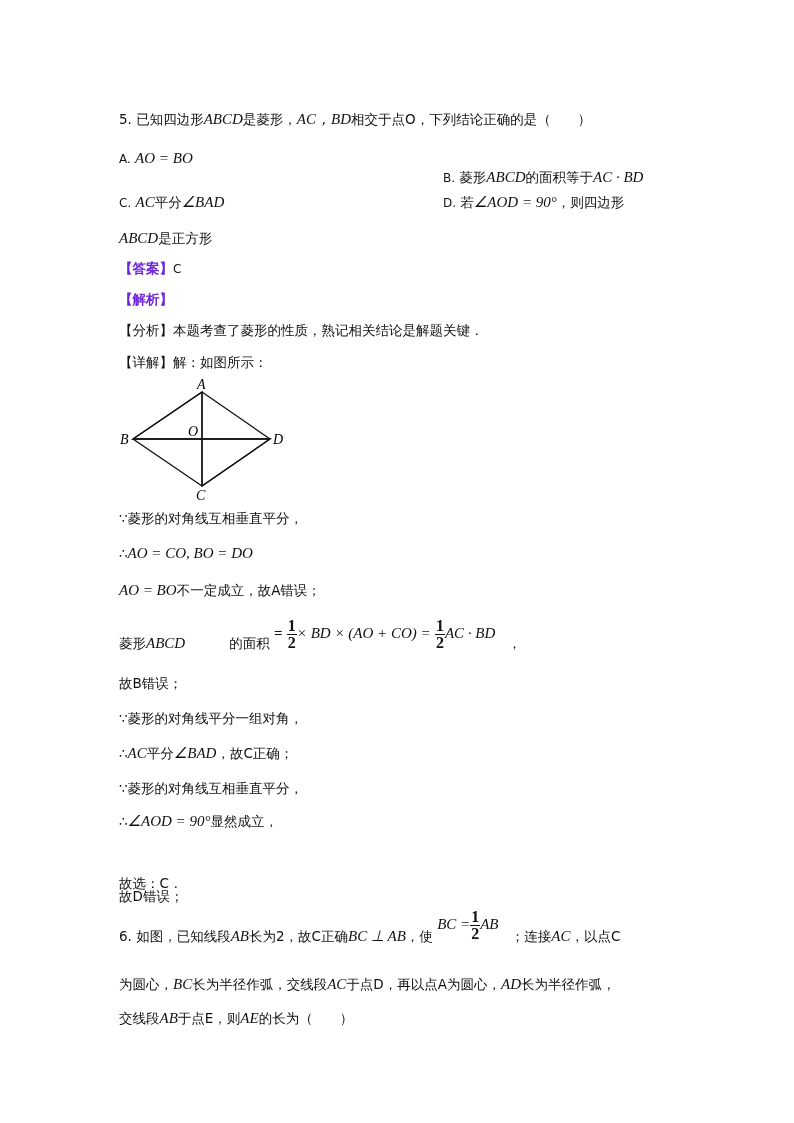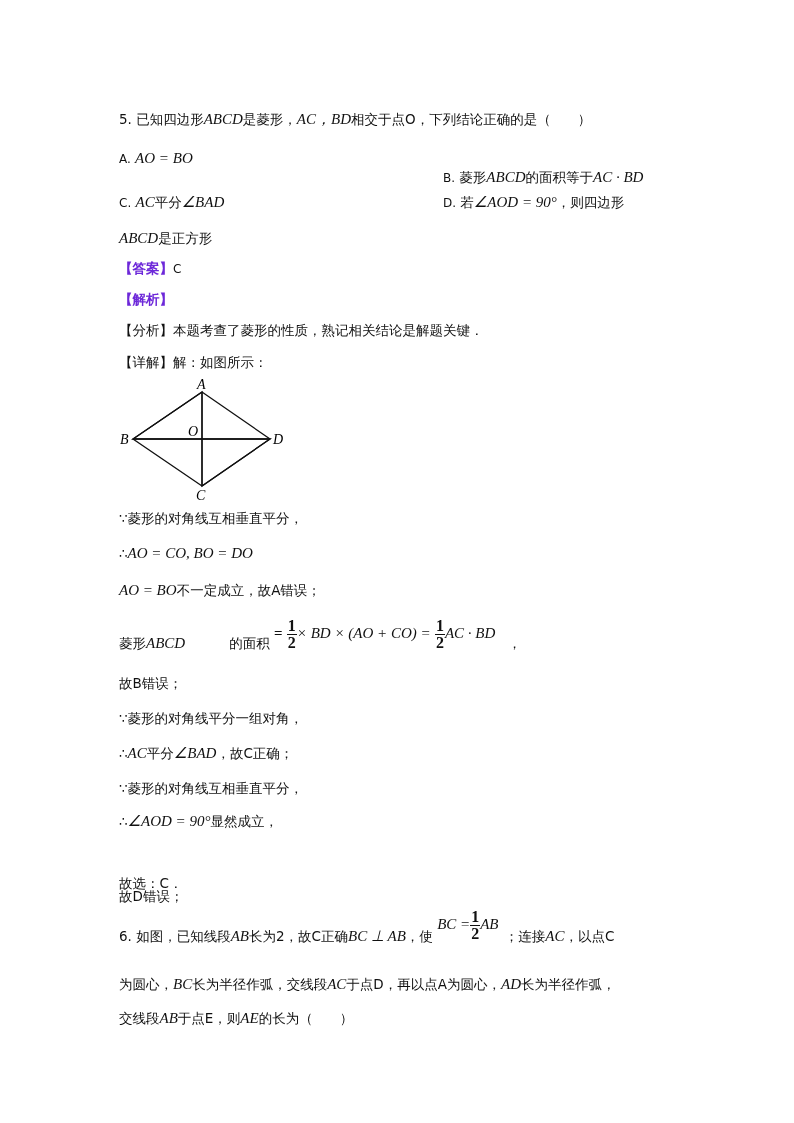--- a/index.html
+++ b/index.html
@@ -99,20 +99,20 @@
 </div>
 <div class="line" style="top:842px;margin-top:44px;">故D错误；</div>
 <div class="line" style="top:873px;">故选：C．</div>
 
 <div class="line" style="top:918px; line-height:36px;">
   <span>6.</span>
   <span>如图，已知线段</span><span class="m">AB</span><span>长为2，故C正确</span><span class="m">BC ⊥ AB</span><span>，使</span>
   <span style="display:inline-block; vertical-align:top; margin-top:-12px;">
     <span class="m">BC =</span><span class="frac"><span class="num">1</span><span class="den">2</span></span><span class="m">AB</span>
   </span>
-  <span style="margin-left:2px;">；连接</span><span class="m">AC</span><span>，以点C</span>
+  <span style="margin-left:8px;">；连接</span><span class="m">AC</span><span>，以点C</span>
 </div>
 <div class="line" style="top:974px;">
   <span>为圆心，</span><span class="m">BC</span><span>长为半径作弧，交线段</span><span class="m">AC</span><span>于点D，再以点A为圆心，</span><span class="m">AD</span><span>长为半径作弧，</span>
 </div>
 <div class="line" style="top:1008px;">
   <span>交线段</span><span class="m">AB</span><span>于点E，则</span><span class="m">AE</span><span>的长为（　　）</span>
 </div>
 
 </body></html>

